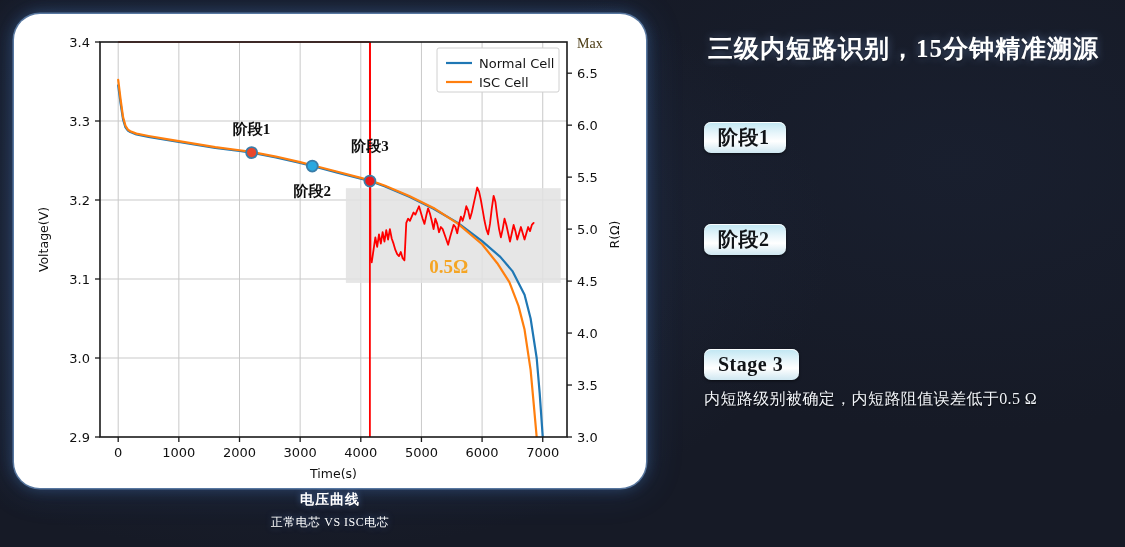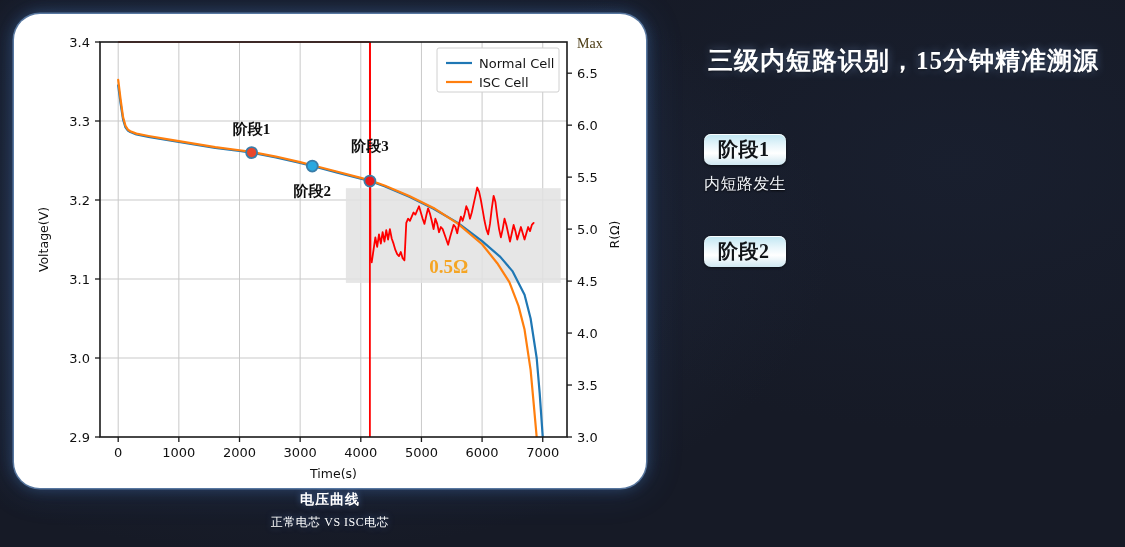--- a/index.html
+++ b/index.html
@@ -52,21 +52,21 @@
     line-height:22px;
   }
   .caption .c2{
     font-family:"Liberation Serif", serif;
     font-size:12px;letter-spacing:.5px;
     text-shadow:0 0 6px rgba(120,170,255,.5), 0 1px 2px rgba(0,0,0,.8);
     line-height:22px;
   }
 
   
-  .right-panel{position:absolute;left:690px;top:16px;width:435px;height:454px;}
+  .right-panel{position:absolute;left:690px;top:4px;width:435px;height:454px;}
   .panel-title{
     position:absolute;left:18px;top:28px;width:420px;
     font-family:"Liberation Serif", serif;
     font-size:25px;font-weight:bold;color:#ffffff;letter-spacing:1px;
     text-shadow:0 0 8px rgba(150,190,255,.45), 0 1px 3px rgba(0,0,0,.9);
     white-space:nowrap;
   }
   .stage-block{position:absolute;left:14px;width:420px;}
   .stage-badge{
     display:inline-block;
@@ -190,20 +190,23 @@
 <div class="caption">
   <div class="c1">电压曲线</div>
   <div class="c2">正常电芯 VS ISC电芯</div>
 </div>
 
 <div class="right-panel">
   <div class="panel-title">三级内短路识别，15分钟精准溯源</div>
 
   <div class="stage-block s1">
     <div class="stage-badge">阶段1</div>
-    <div class="stage-desc">内短路发生</div>
   </div>
 
   <div class="stage-block s2">
     <div class="stage-badge">阶段2</div>
   </div>
 
+  <div class="stage-block s3">
+    <div class="stage-badge">Stage 3</div>
+    <div class="stage-desc">内短路级别被确定，内短路阻值误差低于0.5 Ω</div>
+  </div>
 </div>
 
 </body></html>

